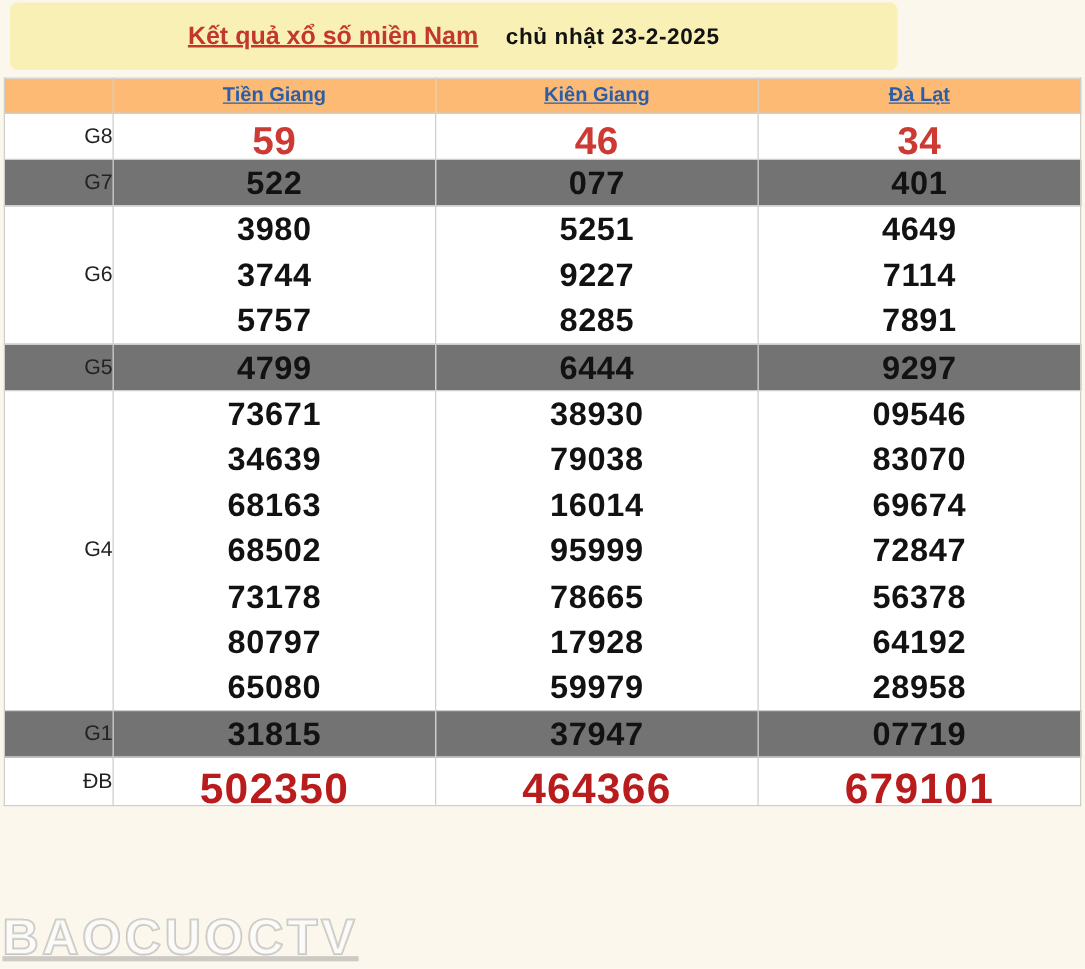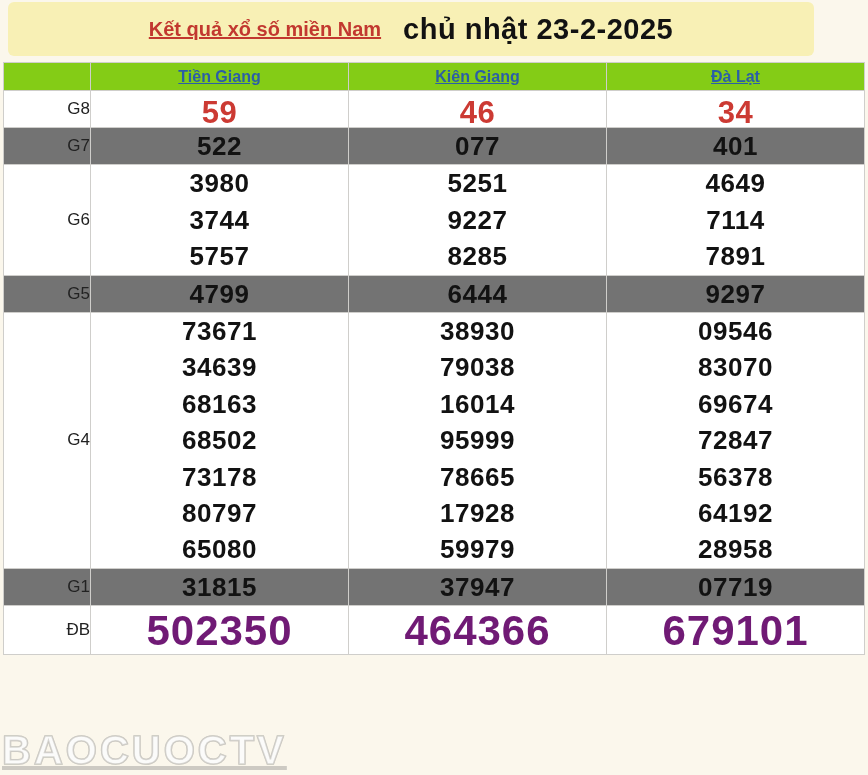--- a/index.html
+++ b/index.html
@@ -6,58 +6,58 @@
   body {
     width: 868px; height: 775px;
     background: #FBF7EC;
     font-family: "Liberation Sans", sans-serif;
     position: relative;
     overflow: hidden;
   }
   .title-bar {
     position: absolute;
     left: 8px; top: 2px;
-    width: 806px; height: 54px;
+    width: 710px; height: 54px;
     background: #F8F0B5;
     border-radius: 6px;
     display: flex;
     align-items: center;
     justify-content: center;
     gap: 22px;
   }
   .title-link {
     color: #C2382F;
     font-size: 20px;
     font-weight: bold;
     text-decoration: underline;
     cursor: pointer;
   }
   .title-rest {
     color: #121212;
-    font-size: 29px;
+    font-size: 18px;
     font-weight: bold;
     letter-spacing: 0.5px;
   }
   table.results {
     position: absolute;
     left: 3px; top: 62px;
     width: 862px;
     border-collapse: collapse;
     table-layout: fixed;
     background: #FFFFFF;
     border: 1px solid #C6C5C2;
   }
   table.results td, table.results th {
     border: 1px solid #CFCECB;
     padding: 0;
   }
   col.c-label { width: 87px; }
   thead th {
     height: 27px;
-    background: #84cc16;
+    background: #fdba74;
     text-align: center;
     vertical-align: middle;
   }
   .col-link {
     color: #2B5EA7;
     font-size: 16px;
     font-weight: bold;
     text-decoration: underline;
     cursor: pointer;
   }
@@ -81,24 +81,24 @@
     letter-spacing: 0.5px;
   }
   tr.stripe { background: #737373; }
   tr.hl .num-line {
     height: 36px;
     line-height: 44px;
     font-size: 31px;
     color: #CC3A33;
   }
   tr.db .num-line {
-    height: 48px;
+    height: 38px;
     line-height: 50px;
-    font-size: 42px;
-    color: #701a75;
+    font-size: 34px;
+    color: #b91c1c;
     letter-spacing: 1px;
   }
   .watermark {
     position: absolute;
     left: 2px; top: 728px;
     font-size: 40px;
     font-weight: bold;
     color: rgba(255,255,255,0.88);
     -webkit-text-stroke: 1.5px rgba(190,188,182,0.55);
     text-shadow: 0 0 1px rgba(180,178,172,0.4);

